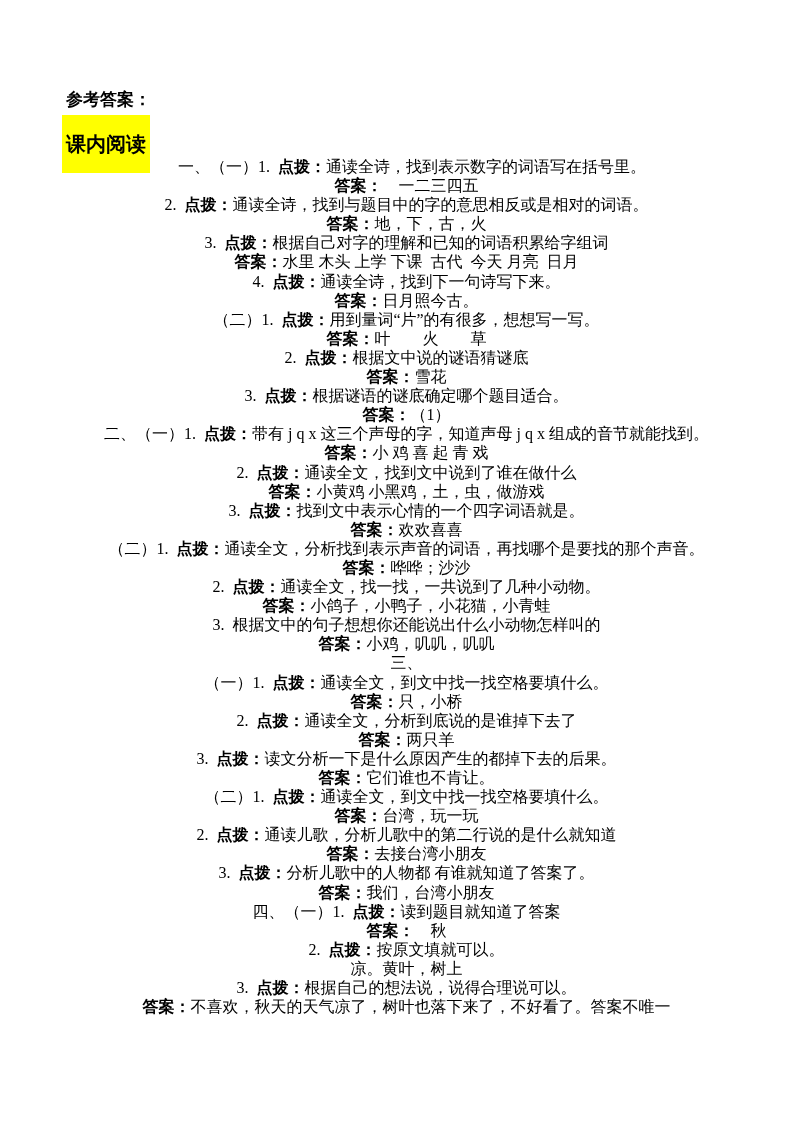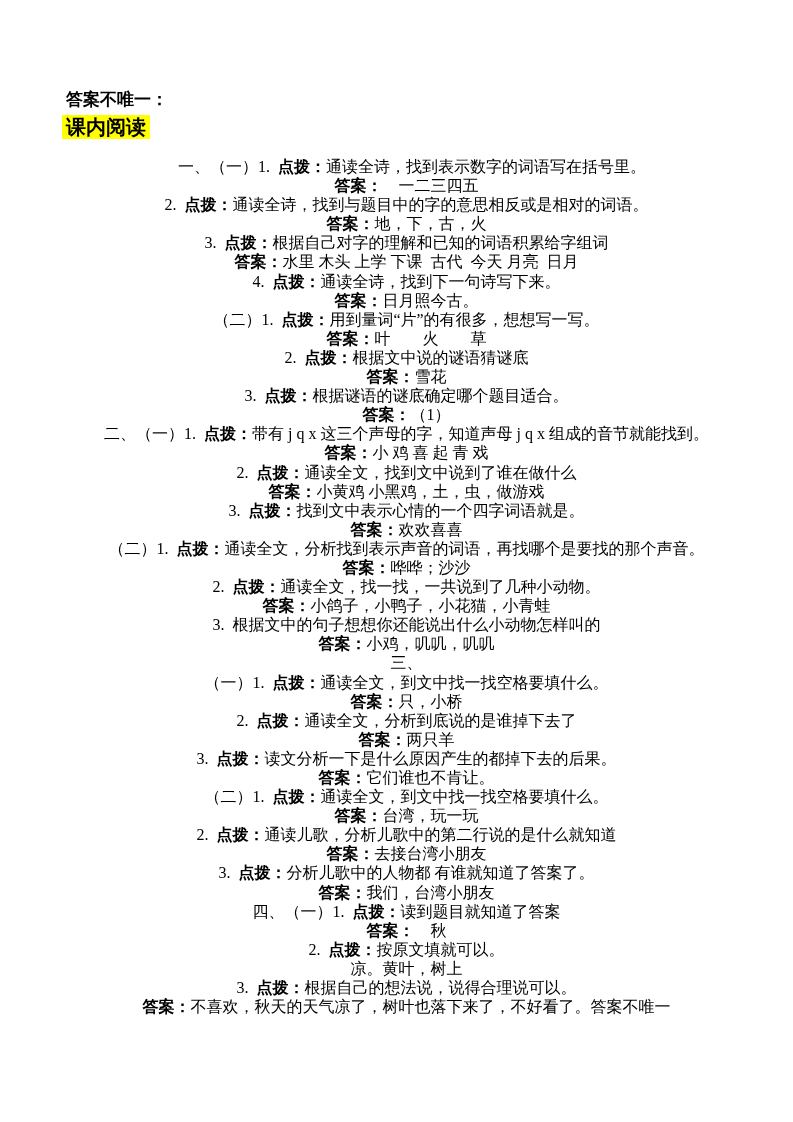--- a/index.html
+++ b/index.html
@@ -25,37 +25,37 @@
   .heading-row {
     margin-top: 4px;
     height: 25px;
   }
   .section-heading {
     display: inline-block;
     font-family: "Liberation Sans", sans-serif;
     font-size: 20px;
     font-weight: bold;
     line-height: 22px;
-    padding: 1px 4px;
+    padding: 18px 4px;
     margin-left: -4px;
     background: #ffff00;
   }
   .doc-body {
     margin-top: 17px;
     font-size: 16px;
     line-height: 19.1px;
     white-space: pre-wrap;
     text-align: center;
   }
   .line { min-height: 19.1px; }
   .line.indent { padding-left: 11px; }
   .b { font-weight: bold; }
 </style>
 </head>
 <body style="background-color: rgb(255, 255, 255); color: rgb(0, 0, 0);">
 
 <div class="page">
-  <div class="doc-title">答案不唯一：</div>
+  <div class="doc-title">参考答案：</div>
   <div class="heading-row">
     <span class="section-heading" style="background-color: rgb(255, 255, 0);">课内阅读</span>
   </div>
   <div class="doc-body"><div class="line indent"><span>一、（一）1.  </span><span class="b">点拨：</span><span>通读全诗，找到表示数字的词语写在括号里。</span></div><div class="line"><span class="b">答案：</span><span>　一二三四五</span></div><div class="line"><span>2.  </span><span class="b">点拨：</span><span>通读全诗，找到与题目中的字的意思相反或是相对的词语。</span></div><div class="line"><span class="b">答案：</span><span>地，下，古，火</span></div><div class="line"><span>3.  </span><span class="b">点拨：</span><span>根据自己对字的理解和已知的词语积累给字组词</span></div><div class="line"><span class="b">答案：</span><span>水里 木头 上学 下课  古代  今天 月亮  日月</span></div><div class="line"><span>4.  </span><span class="b">点拨：</span><span>通读全诗，找到下一句诗写下来。</span></div><div class="line"><span class="b">答案：</span><span>日月照今古。</span></div><div class="line"><span>（二）1.  </span><span class="b">点拨：</span><span>用到量词“片”的有很多，想想写一写。</span></div><div class="line"><span class="b">答案：</span><span>叶　　火　　草</span></div><div class="line"><span>2.  </span><span class="b">点拨：</span><span>根据文中说的谜语猜谜底</span></div><div class="line"><span class="b">答案：</span><span>雪花</span></div><div class="line"><span>3.  </span><span class="b">点拨：</span><span>根据谜语的谜底确定哪个题目适合。</span></div><div class="line"><span class="b">答案：</span><span>（1）</span></div><div class="line"><span>二、（一）1.  </span><span class="b">点拨：</span><span>带有 j q x 这三个声母的字，知道声母 j q x 组成的音节就能找到。</span></div><div class="line"><span class="b">答案：</span><span>小 鸡 喜 起 青 戏</span></div><div class="line"><span>2.  </span><span class="b">点拨：</span><span>通读全文，找到文中说到了谁在做什么</span></div><div class="line"><span class="b">答案：</span><span>小黄鸡 小黑鸡，土，虫，做游戏</span></div><div class="line"><span>3.  </span><span class="b">点拨：</span><span>找到文中表示心情的一个四字词语就是。</span></div><div class="line"><span class="b">答案：</span><span>欢欢喜喜</span></div><div class="line"><span>（二）1.  </span><span class="b">点拨：</span><span>通读全文，分析找到表示声音的词语，再找哪个是要找的那个声音。</span></div><div class="line"><span class="b">答案：</span><span>哗哗；沙沙</span></div><div class="line"><span>2.  </span><span class="b">点拨：</span><span>通读全文，找一找，一共说到了几种小动物。</span></div><div class="line"><span class="b">答案：</span><span>小鸽子，小鸭子，小花猫，小青蛙</span></div><div class="line"><span>3.  根据文中的句子想想你还能说出什么小动物怎样叫的</span></div><div class="line"><span class="b">答案：</span><span>小鸡，叽叽，叽叽</span></div><div class="line"><span>三、</span></div><div class="line"><span>（一）1.  </span><span class="b">点拨：</span><span>通读全文，到文中找一找空格要填什么。</span></div><div class="line"><span class="b">答案：</span><span>只，小桥</span></div><div class="line"><span>2.  </span><span class="b">点拨：</span><span>通读全文，分析到底说的是谁掉下去了</span></div><div class="line"><span class="b">答案：</span><span>两只羊</span></div><div class="line"><span>3.  </span><span class="b">点拨：</span><span>读文分析一下是什么原因产生的都掉下去的后果。</span></div><div class="line"><span class="b">答案：</span><span>它们谁也不肯让。</span></div><div class="line"><span>（二）1.  </span><span class="b">点拨：</span><span>通读全文，到文中找一找空格要填什么。</span></div><div class="line"><span class="b">答案：</span><span>台湾，玩一玩</span></div><div class="line"><span>2.  </span><span class="b">点拨：</span><span>通读儿歌，分析儿歌中的第二行说的是什么就知道</span></div><div class="line"><span class="b">答案：</span><span>去接台湾小朋友</span></div><div class="line"><span>3.  </span><span class="b">点拨：</span><span>分析儿歌中的人物都 有谁就知道了答案了。</span></div><div class="line"><span class="b">答案：</span><span>我们，台湾小朋友</span></div><div class="line"><span>四、（一）1.  </span><span class="b">点拨：</span><span>读到题目就知道了答案</span></div><div class="line"><span class="b">答案：</span><span>　秋</span></div><div class="line"><span>2.  </span><span class="b">点拨：</span><span>按原文填就可以。</span></div><div class="line"><span>凉。黄叶，树上</span></div><div class="line"><span>3.  </span><span class="b">点拨：</span><span>根据自己的想法说，说得合理说可以。</span></div><div class="line"><span class="b">答案：</span><span>不喜欢，秋天的天气凉了，树叶也落下来了，不好看了。答案不唯一</span></div></div>
 </div>
 
 </body></html>

